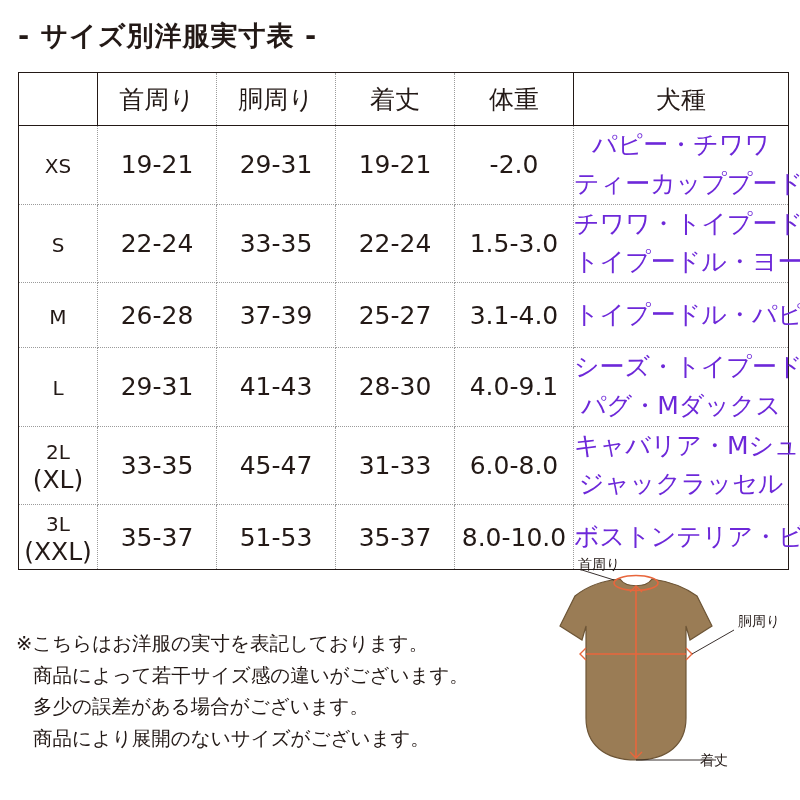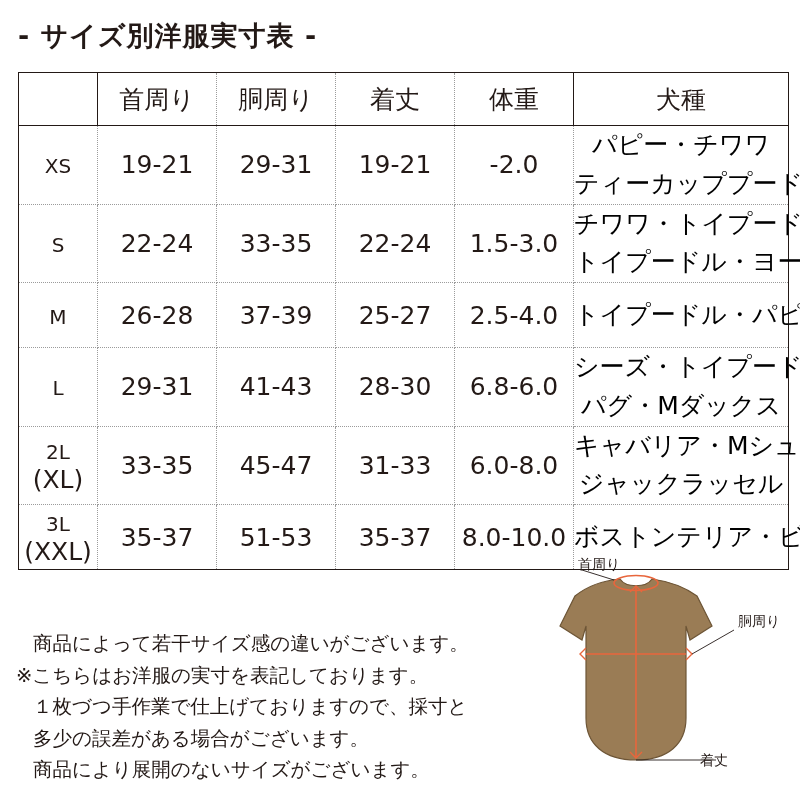--- a/index.html
+++ b/index.html
@@ -83,21 +83,21 @@
     line-height: 1.05;
     font-size: 20px;
   }
   .num-cell { text-align: center; }
   .weight-cell { text-align: right; padding-right: 10px; }
   .breed-cell {
     text-align: left;
     padding-left: 10px;
     font-size: 14.5px;
     line-height: 1.55;
-    color: #000000;
+    color: #6d28d9;
   }
   .breed-cell .line { display: block; white-space: nowrap; }
 
   
   .notes {
     position: absolute;
     left: 16px;
     top: 628px;
     width: 520px;
     font-size: 19.5px;
@@ -174,34 +174,34 @@
         </td>
       </tr>
 
       <tr class="data-row">
         <td class="col-size first-col">
           <span class="size-label">M</span>
         </td>
         <td class="col-num num-cell">26-28</td>
         <td class="col-num num-cell">37-39</td>
         <td class="col-num num-cell">25-27</td>
-        <td class="col-num weight-cell">2.5-4.0</td>
+        <td class="col-num weight-cell">3.1-4.0</td>
         <td class="col-breed breed-cell last-col">
           <span class="line">トイプードル・パピヨン</span>
         </td>
       </tr>
 
       <tr class="data-row">
         <td class="col-size first-col">
           <span class="size-label">L</span>
         </td>
         <td class="col-num num-cell">29-31</td>
         <td class="col-num num-cell">41-43</td>
         <td class="col-num num-cell">28-30</td>
-        <td class="col-num weight-cell">6.8-6.0</td>
+        <td class="col-num weight-cell">4.0-9.1</td>
         <td class="col-breed breed-cell last-col">
           <span class="line">シーズ・トイプードル</span>
           <span class="line">パグ・Mダックス</span>
         </td>
       </tr>
 
       <tr class="data-row">
         <td class="col-size first-col">
           <span class="size-label">2L</span>
           <span class="sub">(XL)</span>
@@ -227,23 +227,22 @@
         <td class="col-num weight-cell">8.0-10.0</td>
         <td class="col-breed breed-cell last-col">
           <span class="line">ボストンテリア・ビーグル</span>
         </td>
       </tr>
 
     </tbody>
   </table>
 
   <div class="notes">
+    <span class="line">※こちらはお洋服の実寸を表記しております。</span>
     <span class="line indent">商品によって若干サイズ感の違いがございます。</span>
-    <span class="line">※こちらはお洋服の実寸を表記しております。</span>
-    <span class="line indent">１枚づつ手作業で仕上げておりますので、採寸と</span>
     <span class="line indent">多少の誤差がある場合がございます。</span>
     <span class="line indent">商品により展開のないサイズがございます。</span>
   </div>
 
   <div class="illus">
     <svg width="270" height="240" viewBox="0 0 270 240">
 
       <g>
         <path d="M55 48
                  C 70 36, 88 32, 100 31

